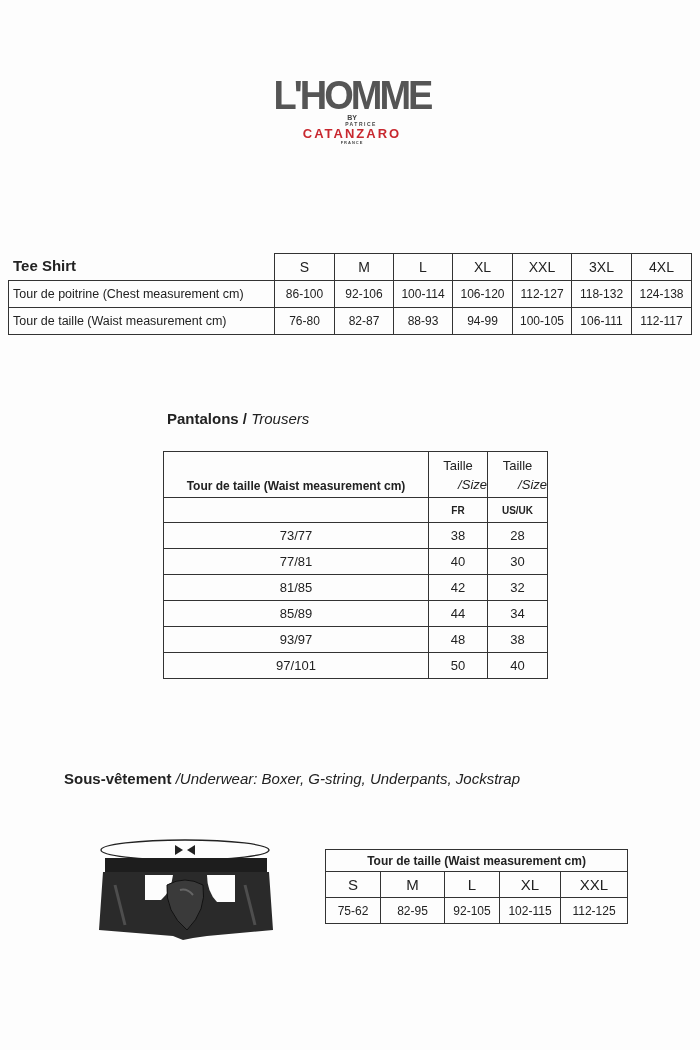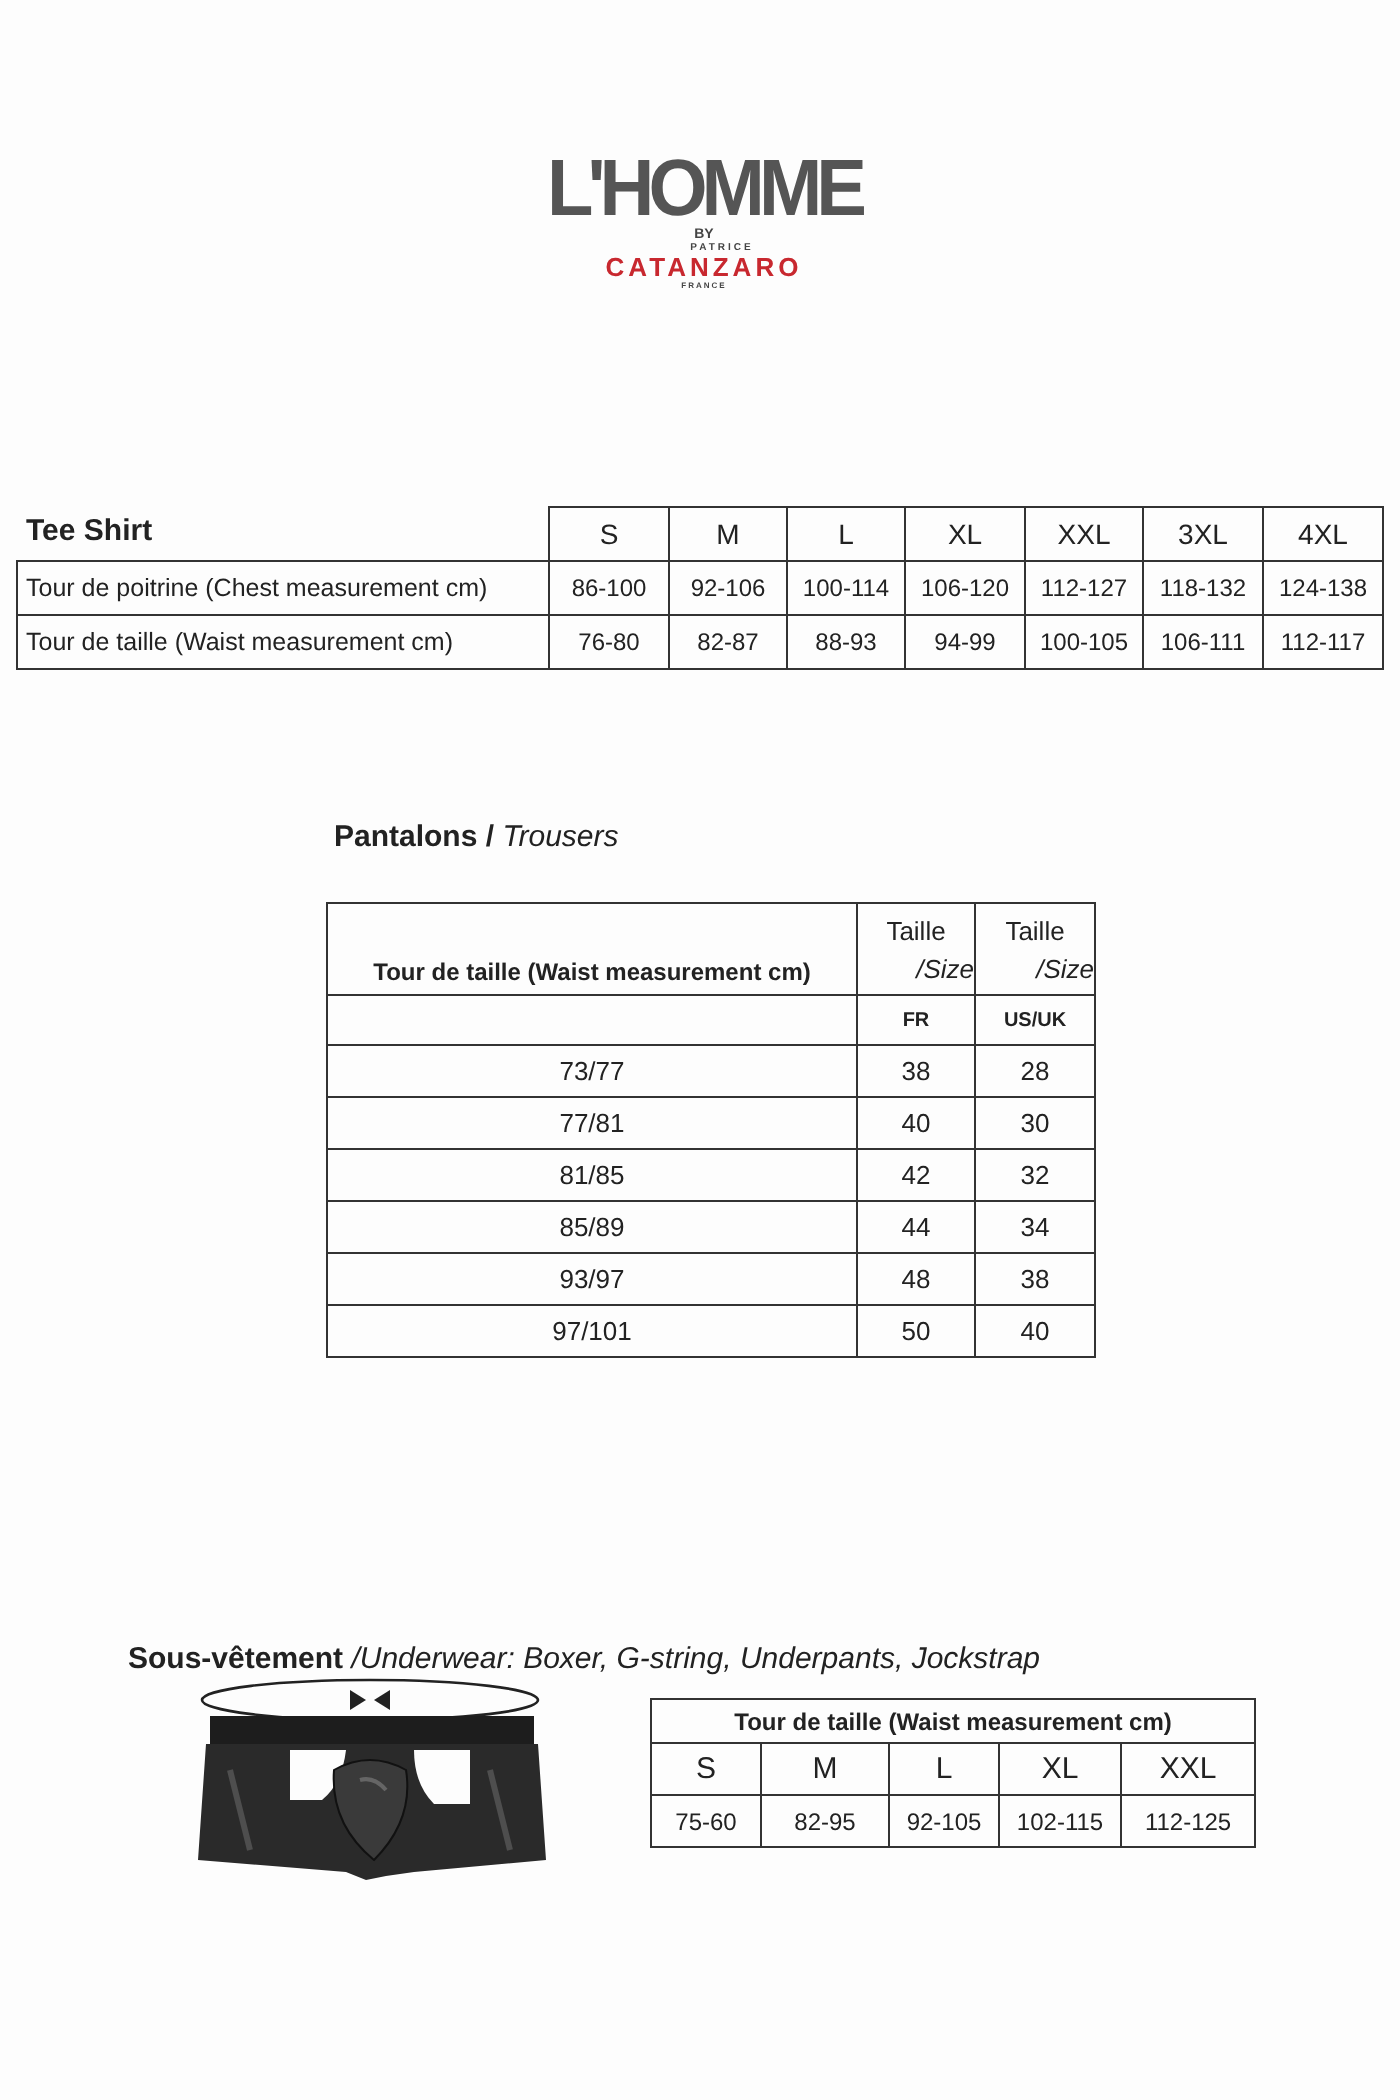--- a/index.html
+++ b/index.html
@@ -39,21 +39,21 @@
   .tr-title i { font-style: italic; }
   .trousers { position: absolute; left: 163px; top: 451px; width: 384px; table-layout: fixed; }
   .trousers td { font-size: 13px; height: 25px; }
   .trousers .h1 td { height: 41px; }
   .trousers .h1 td.waist { vertical-align: bottom; padding-bottom: 4px; font-weight: 700; font-size: 12px; }
   .trousers .h1 td.sz { font-size: 13px; line-height: 19px; }
   .trousers .h1 td.sz span.i { font-style: italic; display: block; text-align: right; }
   .trousers .h2 td { font-weight: 700; font-size: 10px; height: 24px; }
 
   
-  .uw-title { left: 64px; top: 821px; font-size: 15px; }
+  .uw-title { left: 64px; top: 770px; font-size: 15px; }
   .uw-title b { font-weight: 700; }
   .uw-title i { font-style: italic; }
   .uw { position: absolute; left: 325px; top: 849px; width: 302px; table-layout: fixed; }
   .uw td { height: 25px; }
   .uw .h1 td { font-weight: 700; font-size: 12px; height: 21px; }
   .uw .h2 td { font-size: 15px; }
   .uw .vals td { font-size: 12px; }
 
   .boxer { position: absolute; left: 95px; top: 830px; width: 180px; height: 115px; }
 </style>
@@ -211,20 +211,20 @@
     <td colspan="5">Tour de taille (Waist measurement cm)</td>
   </tr>
   <tr class="h2">
     <td>S</td>
     <td>M</td>
     <td>L</td>
     <td>XL</td>
     <td>XXL</td>
   </tr>
   <tr class="vals">
-    <td>75-60</td>
+    <td>75-62</td>
     <td>82-95</td>
     <td>92-105</td>
     <td>102-115</td>
     <td>112-125</td>
   </tr>
 </tbody>
   </table>
 
 </body></html>

